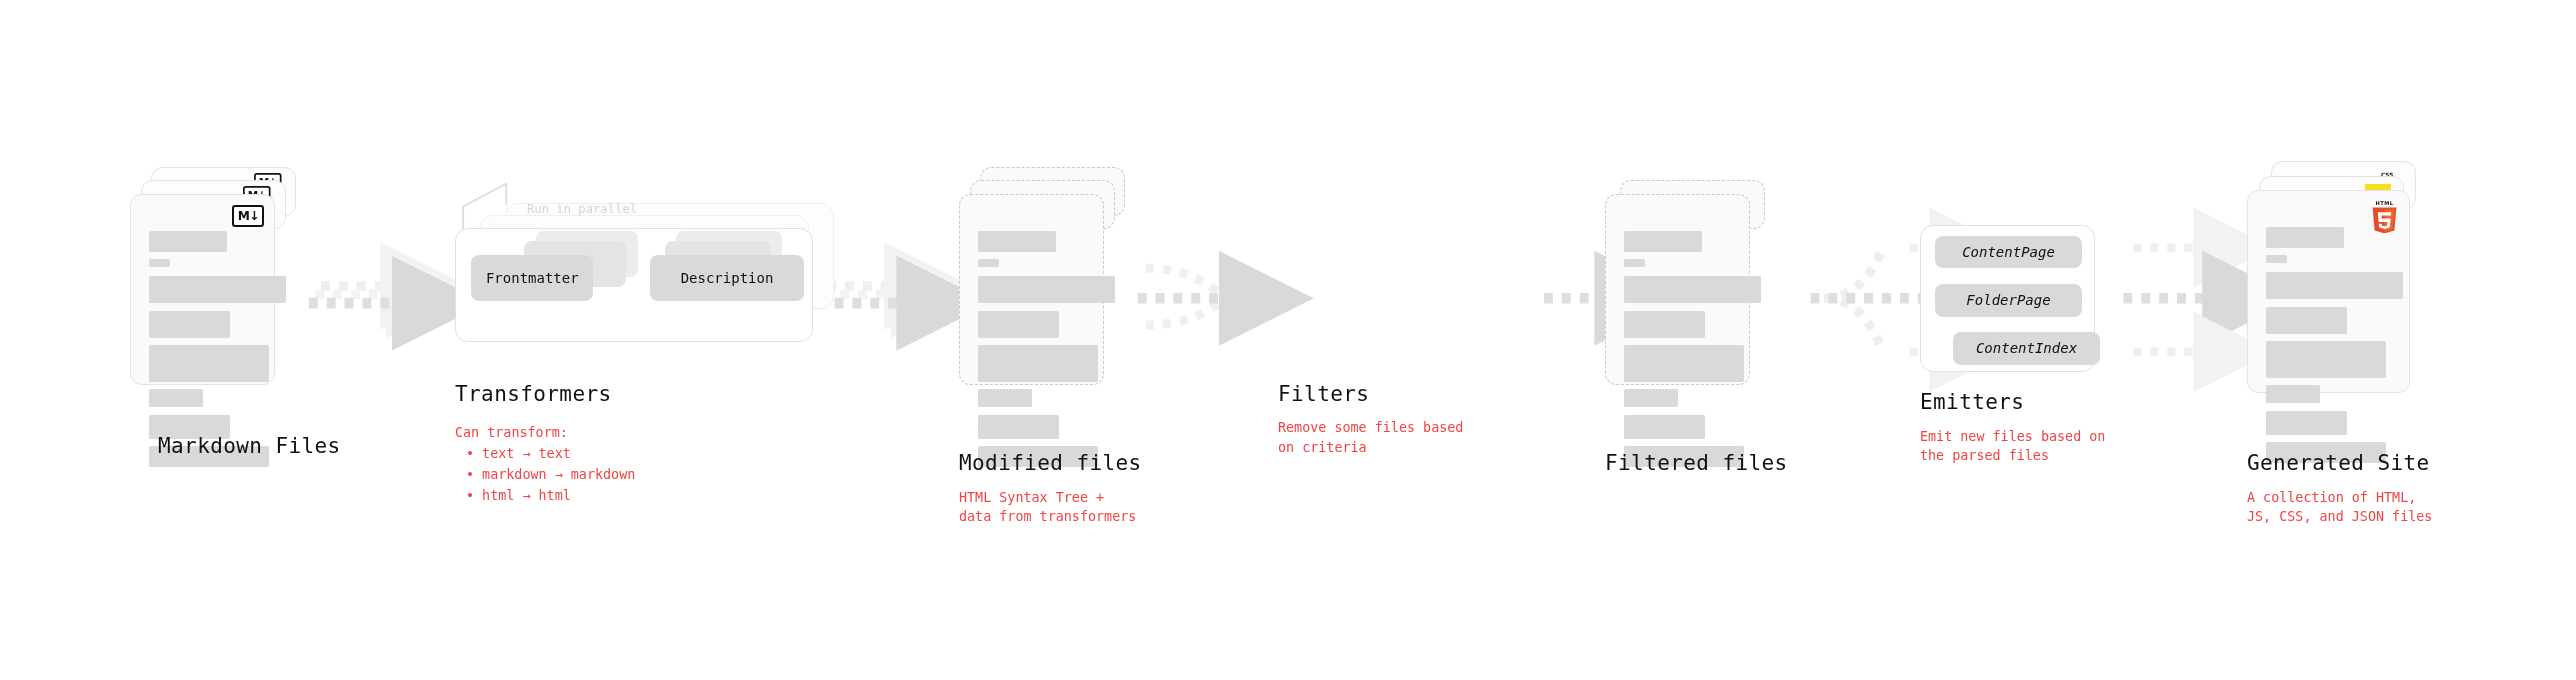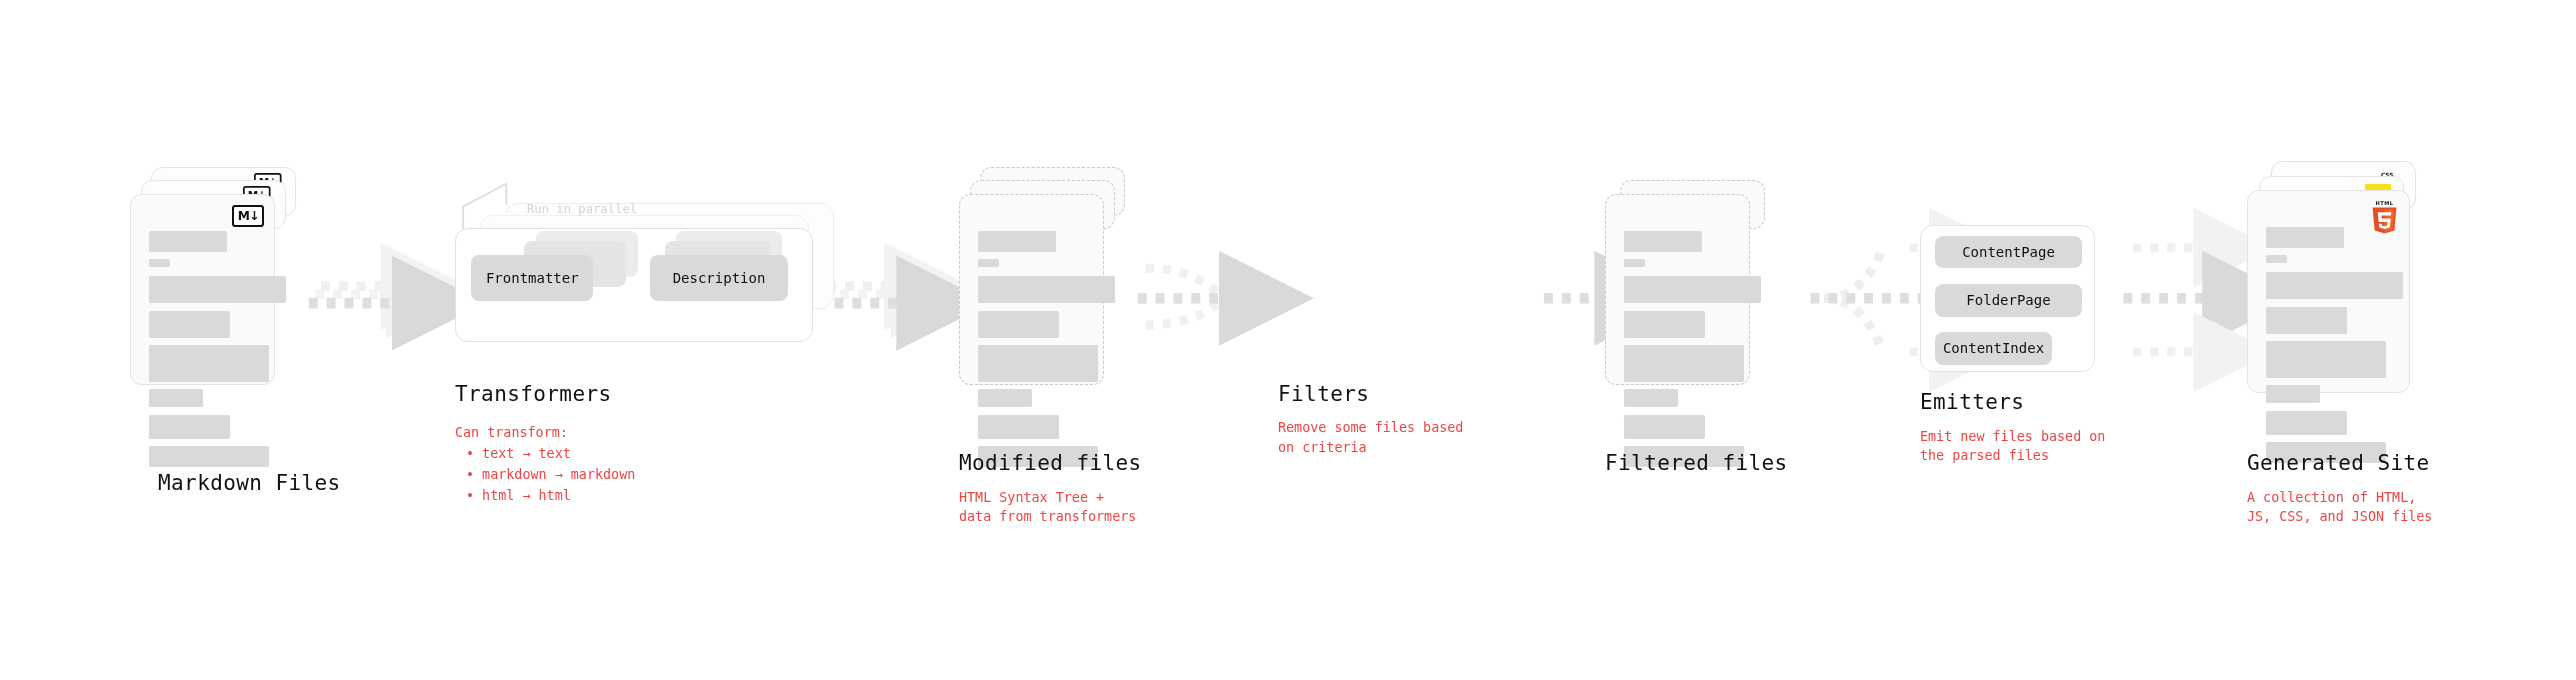--- a/index.html
+++ b/index.html
@@ -218,35 +218,35 @@
           <div class="bar" style="width: 137px; height: 27px;"></div>
           <div class="bar" style="width: 81px; height: 27px;"></div>
           <div class="bar" style="width: 120px; height: 37px;"></div>
           <div class="bar" style="width: 54px; height: 18px;"></div>
           <div class="bar" style="width: 81px; height: 24.4px;"></div>
           <div class="bar" style="width: 120px; height: 21px;"></div>
         </div>
       <div class="md-badge badge" style="right:9.8px; top:9.8px;">M↓</div>
     </div>
   </div>
-  <div class="title" style="left:130px; top:471px;padding-left:28px;">Markdown Files</div>
+  <div class="title" style="left:130px; top:434px;padding-left:28px;">Markdown Files</div>
 
   <div class="node" style="left:455px; top:195px;">
 
     <div class="pbox g1" style="left:50px; top:8.1px; width:329px; height:106px;"></div>
     <div class="pbox g2" style="left:25px; top:20.3px; width:329px; height:106px;"></div>
     <div class="pbox" style="left:0px; top:32.5px; width:358px; height:114px;"></div>
 
     <div class="chip g1" style="left:81px; top:36px; width:102px; height:46px;"></div>
     <div class="chip g2" style="left:69px; top:46px; width:102px; height:46px;"></div>
     <div class="chip g1" style="left:221px; top:36px; width:106px; height:46px;"></div>
     <div class="chip g2" style="left:210px; top:46px; width:106px; height:46px;"></div>
 
     <div class="chip" style="left:16.3px; top:60px; width:122px; height:46px;">Frontmatter</div>
-    <div class="chip" style="left:195px; top:60px; width:138px; height:46px;">Description</div>
+    <div class="chip" style="left:195px; top:60px; width:154px; height:46px;">Description</div>
   </div>
 
   <div class="parallel-label" style="left:527px; top:202px;">Run in parallel</div>
 
   <div class="title" style="left:455px; top:382px;">Transformers</div>
   <div class="caption" style="left:455px; top:423px;">Can transform:</div>
   <div class="caption" style="left:466px; top:444px;">• text → text</div>
   <div class="caption" style="left:466px; top:465px;">• markdown → markdown</div>
   <div class="caption" style="left:466px; top:486px;">• html → html</div>
 
@@ -284,24 +284,24 @@
           <div class="bar" style="width: 81px; height: 27px;"></div>
           <div class="bar" style="width: 120px; height: 37px;"></div>
           <div class="bar" style="width: 54px; height: 18px;"></div>
           <div class="bar" style="width: 81px; height: 24.4px;"></div>
           <div class="bar" style="width: 120px; height: 21px;"></div>
         </div>
     </div>
   </div>
   <div class="title" style="left:1605px; top:451px;">Filtered files</div>
 
-  <div class="pbox" style="left:1920px; top:225px; width:175px; height:147px;">
+  <div class="pbox" style="left:1920px; top:225px; width:175px; height:147px;font-style:italic;">
     <div class="chip" style="left:14px; top:9.8px; width:147px; height:32.5px;">ContentPage</div>
     <div class="chip" style="left:14px; top:58px; width:147px; height:32.5px;">FolderPage</div>
-    <div class="chip" style="left:14px; top:106px; width:117px; height:32.5px;">ContentIndex</div>
+    <div class="chip" style="left:32px; top:106px; width:147px; height:32.5px;">ContentIndex</div>
   </div>
   <div class="title" style="left:1920px; top:390px;">Emitters</div>
   <div class="caption" style="left:1920px; top:427px;">Emit new files based on</div>
   <div class="caption" style="left:1920px; top:446px;">the parsed files</div>
 
   <div class="doc-stack" style="left:2247px; top:161px;">
 
     <div class="doc ghost1" style="left:24.4px; top:0px; width:145px; height:49px;"></div>
     <div class="badge css-badge" style="left:128px; top:8.1px;">
       <div style="display:flex;flex-direction:column;align-items:center;width:100%;">

